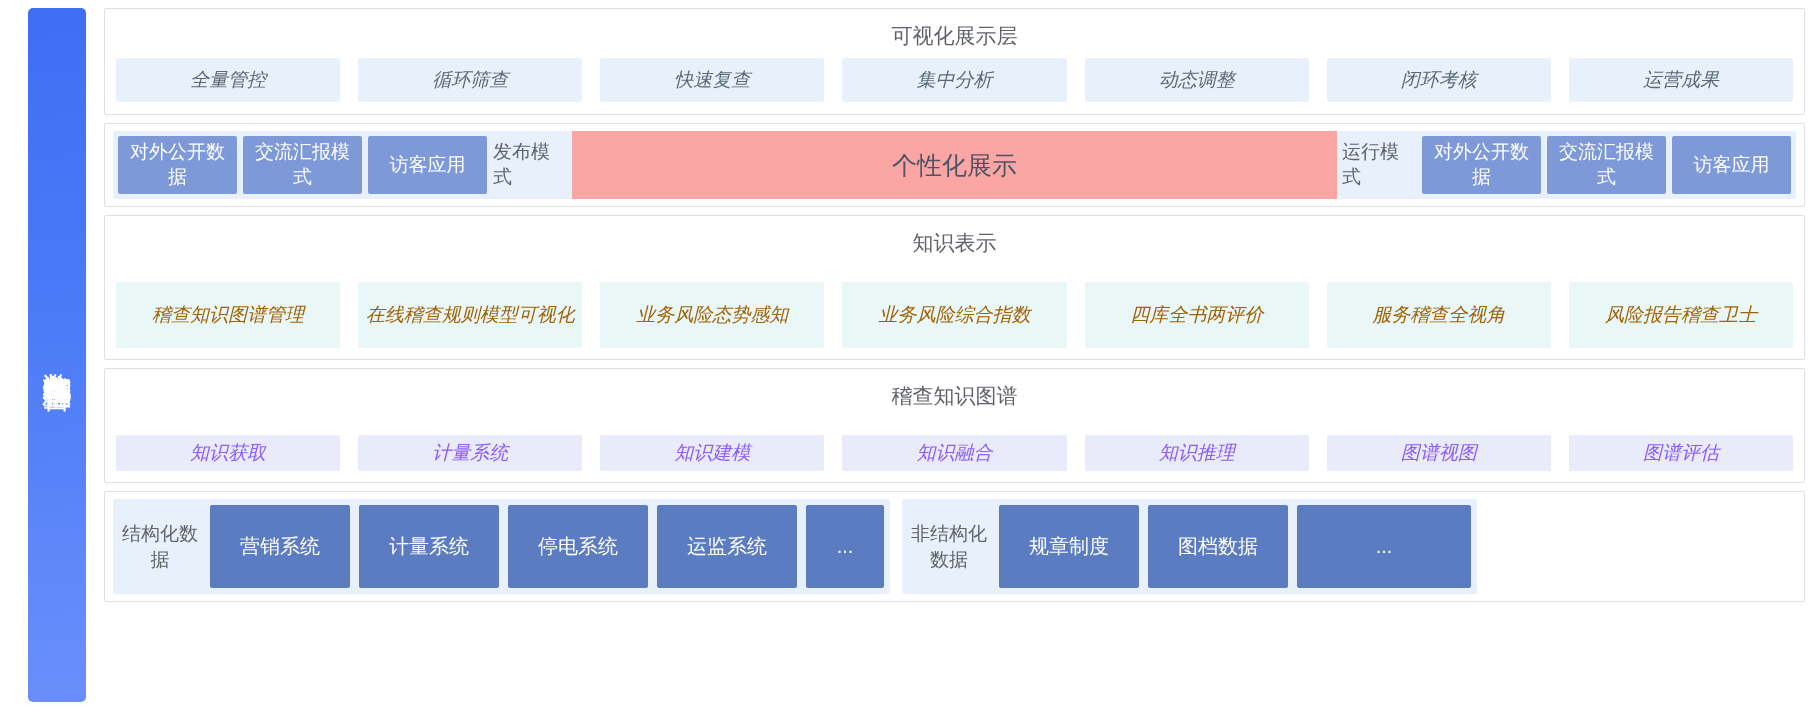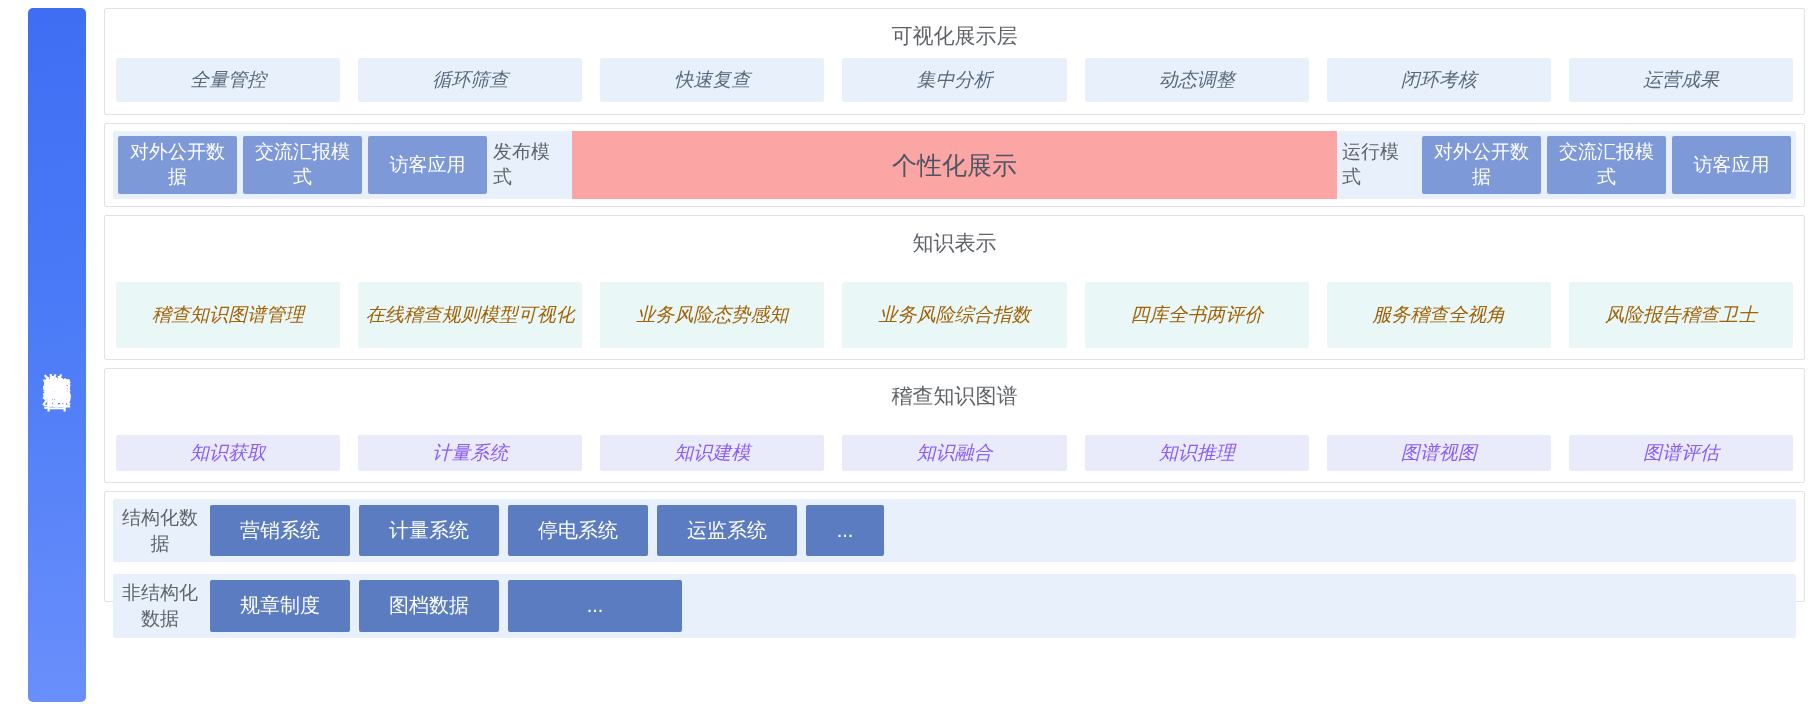--- a/index.html
+++ b/index.html
@@ -145,21 +145,21 @@
   .layer-func { height: 145px; }
   .chip-func { background: #e9f7f6; color: #a16207; height: 66px; }
 
   
   .layer-kg { height: 115px; }
   .chip-kg { background: #e9ebfb; color: #8b5cf6; height: 36px; }
 
   
   .layer-data {
     height: 111px;
-    flex-direction: column;
+    flex-direction: row;
     align-items: stretch;
     padding: 7px 8px;
     gap: 12px;
   }
   .data-group {
     background: #e8f1fb;
     display: flex;
     flex-direction: row;
     align-items: stretch;
     padding: 6px;

